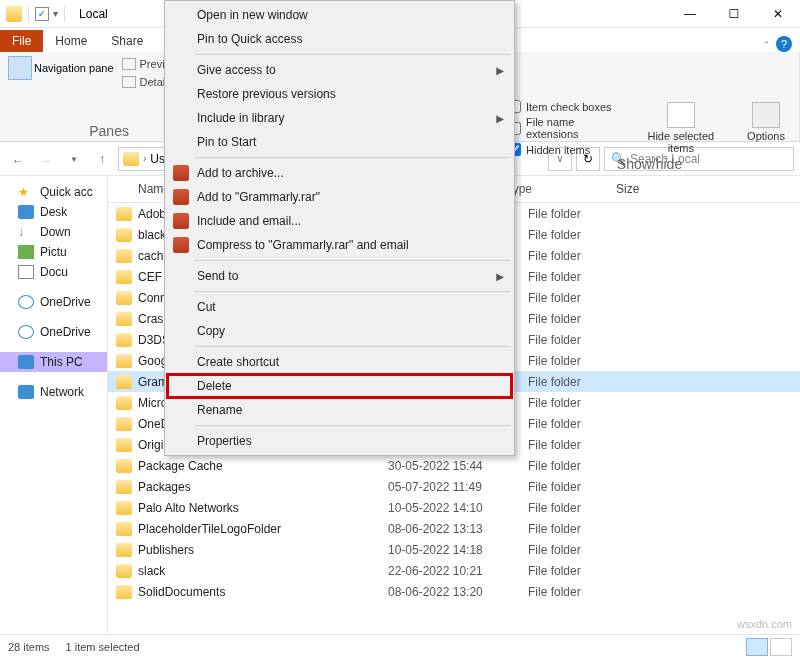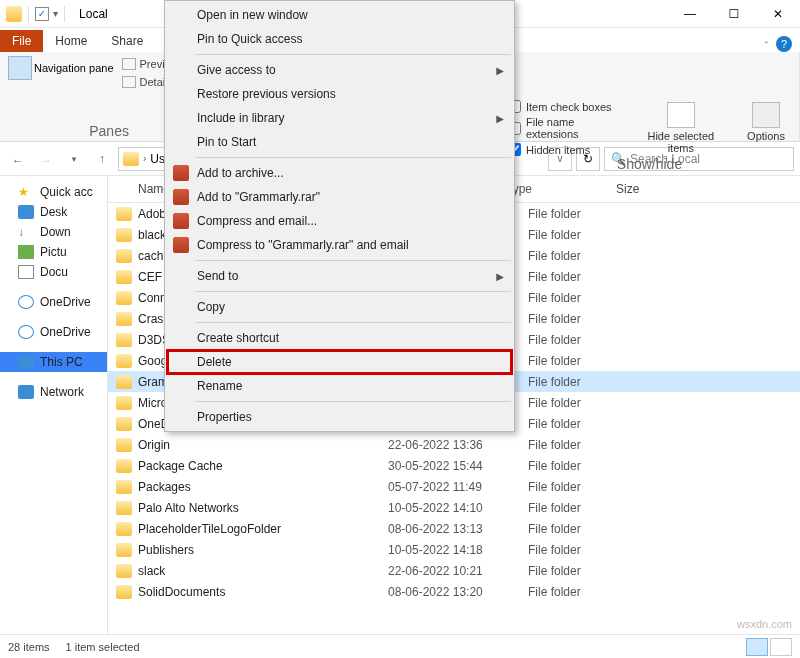--- a/index.html
+++ b/index.html
@@ -41,21 +41,21 @@
 .navbar .address .folder-icon { width: 16px; height: 14px; background: linear-gradient(#ffe9a8,#f7c342); border-radius: 2px; }
 .navbar .spacer { flex: 1; }
 .navbar .refresh { width: 24px; height: 24px; display: flex; align-items: center; justify-content: center; border: 1px solid #ccc; }
 .navbar .search { width: 190px; height: 24px; border: 1px solid #ccc; display: flex; align-items: center; padding: 0 6px; color: #888; gap: 4px; }
 
 .main { display: flex; height: calc(658px - 28px - 24px - 90px - 34px - 24px); }
 
 .sidebar { width: 108px; border-right: 1px solid #e5e5e5; padding: 6px 0; }
 .sidebar .item { display: flex; align-items: center; gap: 6px; padding: 3px 6px 3px 18px; font-size: 12px; color: #222; }
 .sidebar .item .ico { width: 16px; height: 14px; }
-.sidebar .item.sel { background: #3b82f6; }
+.sidebar .item.sel { background: #c4b5fd; }
 .sidebar .section { margin-bottom: 10px; }
 
 .filelist { flex: 1; display: flex; flex-direction: column; overflow: hidden; }
 .filelist .header { display: flex; border-bottom: 1px solid #e5e5e5; font-size: 12px; color: #444; }
 .filelist .header .col { padding: 6px 8px; }
 .filelist .rows { flex: 1; overflow-y: auto; }
 .filelist .row { display: flex; align-items: center; height: 21px; font-size: 12px; color: #222; }
 .filelist .row.sel { background: #cde8ff; }
 .filelist .row .ico { width: 16px; height: 14px; margin: 0 6px 0 8px; background: linear-gradient(#ffe9a8,#f7c342); border-radius: 2px; flex-shrink: 0; }
 .filelist .col-name { width: 250px; overflow: hidden; white-space: nowrap; }
@@ -411,33 +411,36 @@
   <div class="mi">
       <span class="mico rar-ico"></span>
       <span>Add to archive...</span>
     </div>
   <div class="mi">
       <span class="mico rar-ico"></span>
       <span>Add to "Grammarly.rar"</span>
     </div>
   <div class="mi">
       <span class="mico rar-ico"></span>
-      <span>Compress and email...</span>
+      <span>Include and email...</span>
     </div>
   <div class="mi">
       <span class="mico rar-ico"></span>
       <span>Compress to "Grammarly.rar" and email</span>
     </div>
   <div class="sep"></div>
   <div class="mi">
       <span>Send to</span>
       <span class="arrow">▶</span>
     </div>
   <div class="sep"></div>
   <div class="mi">
+      <span>Cut</span>
+    </div>
+  <div class="mi">
       <span>Copy</span>
     </div>
   <div class="sep"></div>
   <div class="mi">
       <span>Create shortcut</span>
     </div>
   <div class="mi highlight">
       <span>Delete</span>
     </div>
   <div class="mi">

